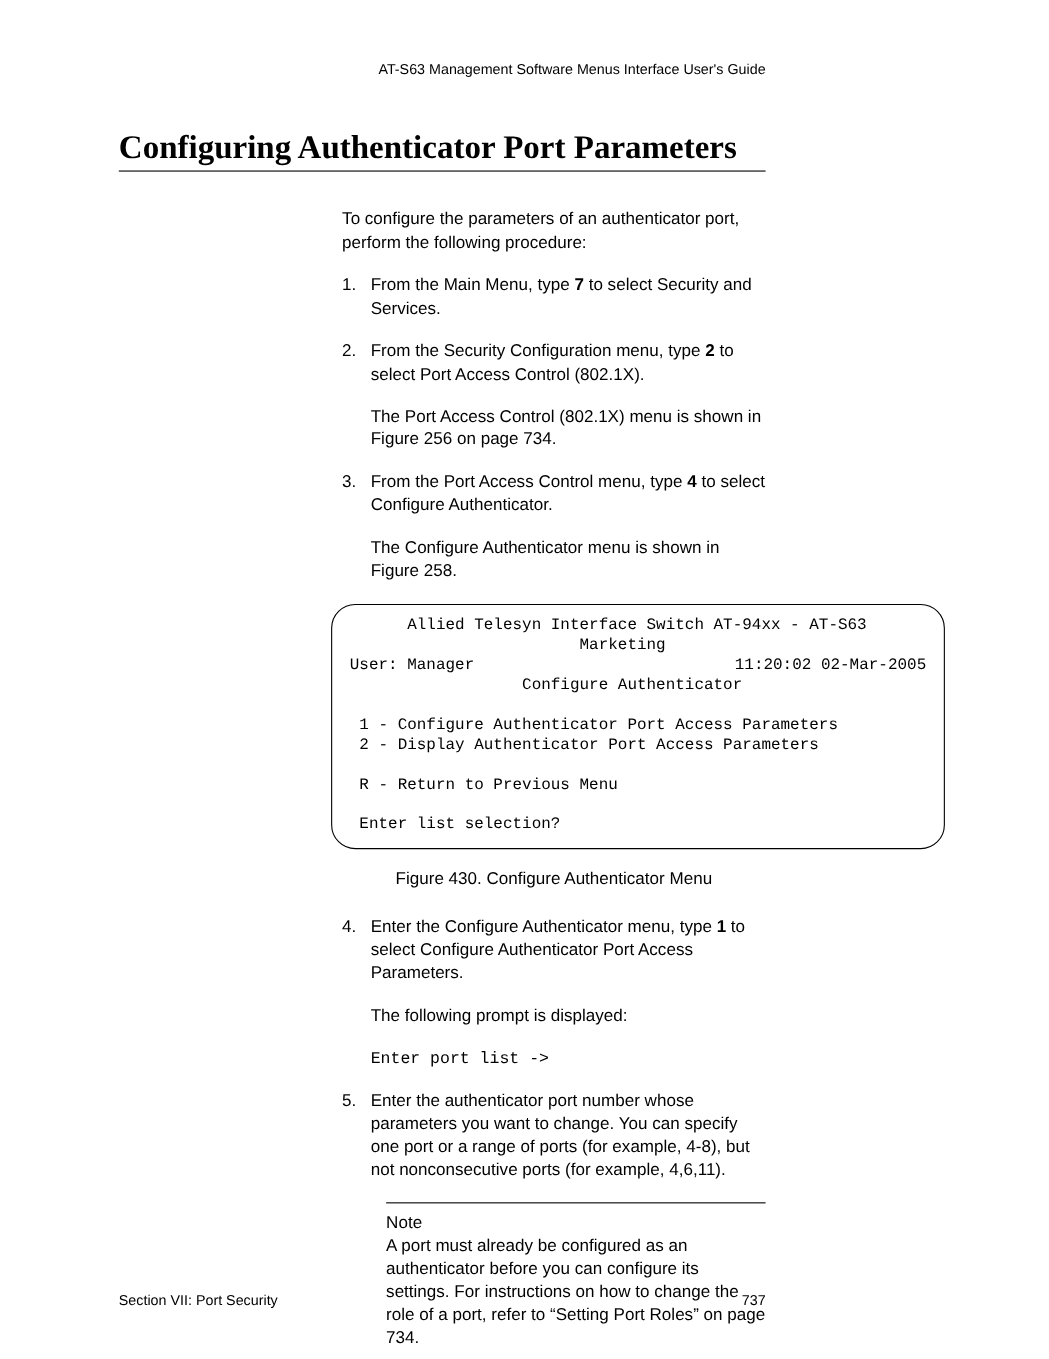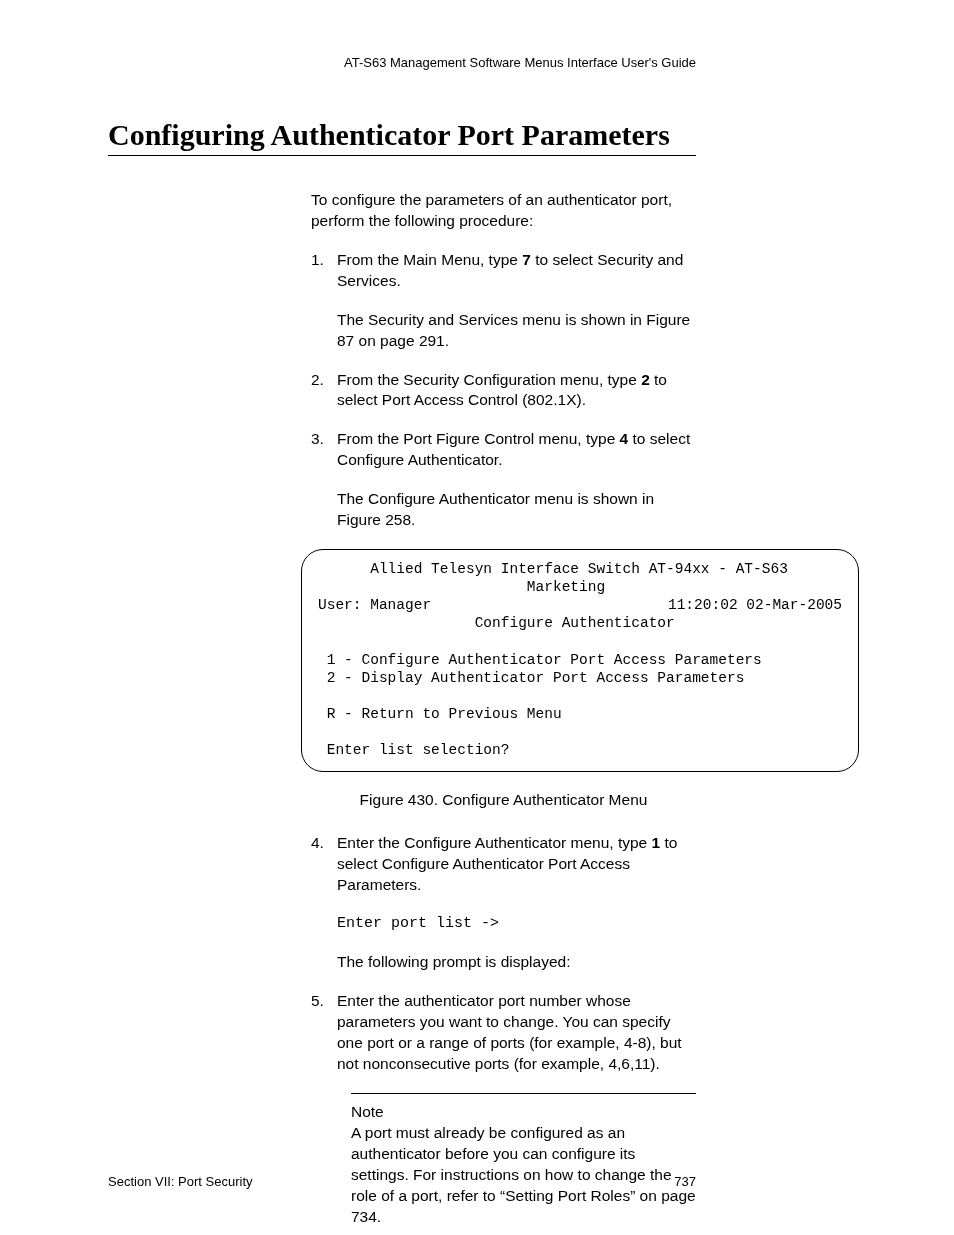--- a/index.html
+++ b/index.html
@@ -92,33 +92,33 @@
   <div class="body-col">
 
     <p class="para">To configure the parameters of an authenticator port, perform the following procedure:</p>
 
     <div class="step">
       <div class="step-num">1.</div>
       <div class="step-body">
         <span>From the Main Menu, type </span><b>7</b><span> to select Security and Services.</span>
       </div>
     </div>
-    <p class="step-follow">The Security and Services menu is shown in Figure 87 on page 291.</p>
 
     <div class="step">
       <div class="step-num">2.</div>
       <div class="step-body">
         <span>From the Security Configuration menu, type </span><b>2</b><span> to select Port Access Control (802.1X).</span>
       </div>
     </div>
+    <p class="step-follow">The Port Access Control (802.1X) menu is shown in Figure 256 on page 734.</p>
 
     <div class="step">
       <div class="step-num">3.</div>
       <div class="step-body">
-        <span>From the Port Figure Control menu, type </span><b>4</b><span> to select Configure Authenticator.</span>
+        <span>From the Port Access Control menu, type </span><b>4</b><span> to select Configure Authenticator.</span>
       </div>
     </div>
     <p class="step-follow">The Configure Authenticator menu is shown in Figure 258.</p>
 
     <div class="terminal-wrap">
       <div class="terminal">
         <div class="mono">      Allied Telesyn Interface Switch AT-94xx - AT-S63</div>
         <div class="mono">                        Marketing</div>
         <div class="mono" style="display:flex;justify-content:space-between;">
           <span>User: Manager</span>
@@ -136,22 +136,22 @@
     </div>
 
     <div class="fig-caption">Figure 430. Configure Authenticator Menu</div>
 
     <div class="step">
       <div class="step-num">4.</div>
       <div class="step-body">
         <span>Enter the Configure Authenticator menu, type </span><b>1</b><span> to select Configure Authenticator Port Access Parameters.</span>
       </div>
     </div>
+    <p class="step-follow">The following prompt is displayed:</p>
     <p class="step-follow mono">Enter port list -&gt;</p>
-    <p class="step-follow">The following prompt is displayed:</p>
 
     <div class="step">
       <div class="step-num">5.</div>
       <div class="step-body">Enter the authenticator port number whose parameters you want to change. You can specify one port or a range of ports (for example, 4-8), but not nonconsecutive ports (for example, 4,6,11).</div>
     </div>
 
     <div class="note-box">
       <div class="note-label">Note</div>
       <div>A port must already be configured as an authenticator before you can configure its settings. For instructions on how to change the role of a port, refer to “Setting Port Roles” on page 734.</div>
     </div>

